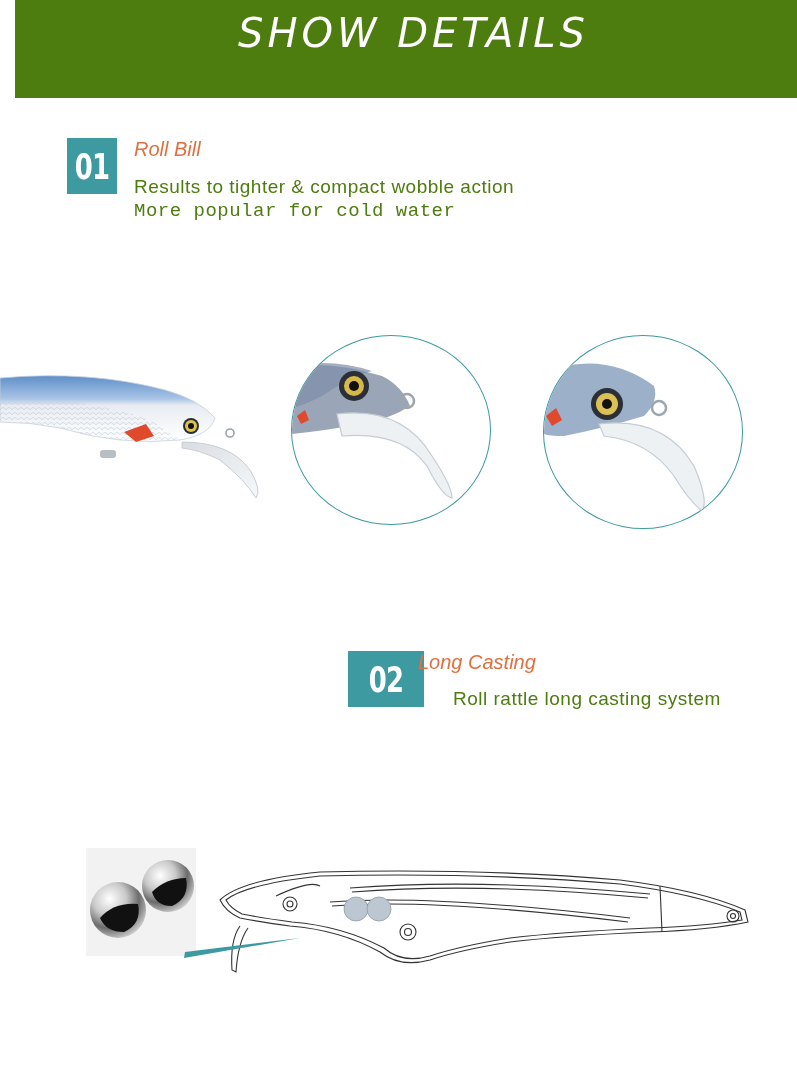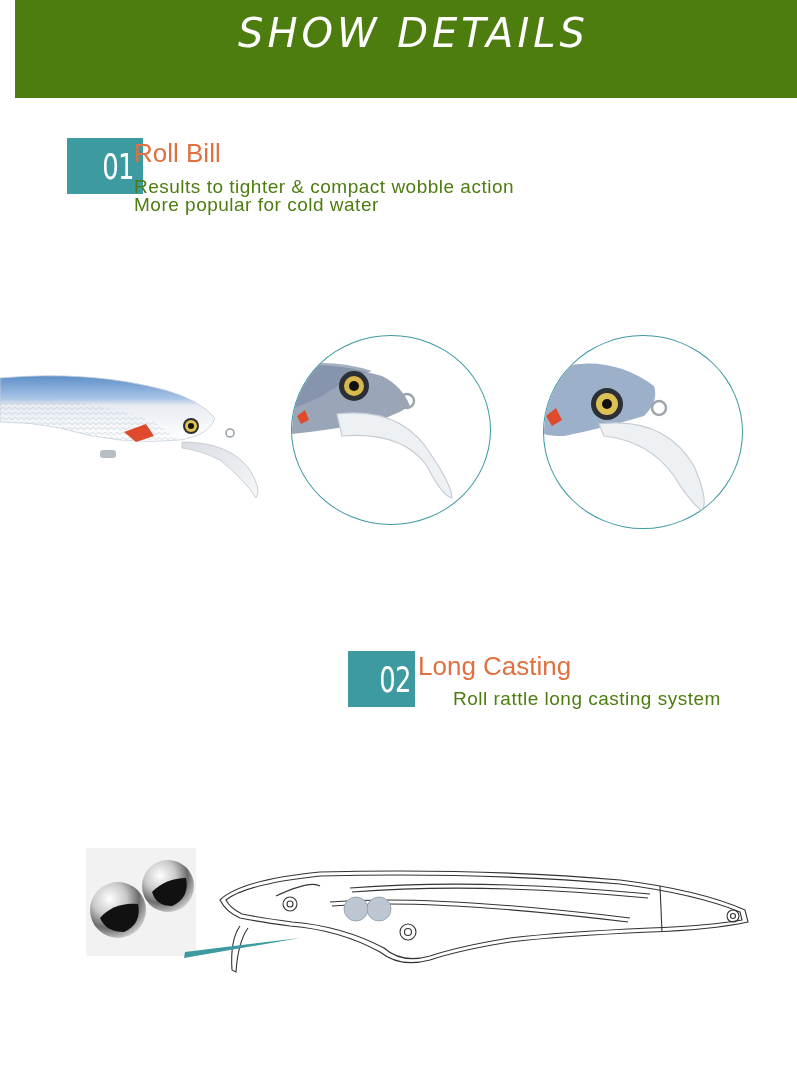--- a/index.html
+++ b/index.html
@@ -1,39 +1,39 @@
 <!DOCTYPE html>
 <html><head>
 <meta charset="utf-8">
 <style>
   html, body { margin:0; padding:0; background:#ffffff; }
   body { width:797px; height:1070px; position:relative; overflow:hidden; font-family:"Liberation Sans", sans-serif; }
   .banner { position:absolute; left:0; top:0; width:797px; height:98px; background:#4d7c0f;margin-left:15px; }
   .banner-title { position:absolute; left:0; width:797px; top:10px; text-align:center; color:#fff; font-family:"DejaVu Sans", sans-serif; font-style:italic; font-size:40px; letter-spacing:4px; font-weight:300; }
   .banner-sub { position:absolute; left:0; width:797px; top:64px; text-align:center; color:#f3fbfb; font-size:19px; letter-spacing:0.3px; }
-  .num-box { position:absolute; background:#3d9aa0; color:#fff; font-family:"DejaVu Sans", sans-serif; font-weight:normal; font-size:36px; display:flex; align-items:center; justify-content:center; transform-origin:center;padding-left:26px; }
+  .num-box { position:absolute; background:#3d9aa0; color:#fff; font-family:"DejaVu Sans", sans-serif; font-weight:bold; font-size:36px; display:flex; align-items:center; justify-content:center; transform-origin:center; }
   .num-box span { display:inline-block; transform:scaleX(0.72); letter-spacing:-1px; }
-  .sec-title { position:absolute; color:#e0703f; font-size:26px; }
+  .sec-title { position:absolute; color:#e0703f; font-size:20px;font-style:italic; }
   .sec-line { position:absolute; color:#4d7c0f; font-size:19px; letter-spacing:0.5px; }
   .circle { position:absolute; border:1px solid #3d9aa0; border-radius:50%; overflow:hidden; background:#fff; }
   svg { position:absolute; overflow:visible; }
 </style>
 </head>
 <body>
 
 <div class="banner">
   <div class="banner-title">SHOW DETAILS</div>
 </div>
 
 <div class="num-box" style="left:67px;top:138px;width:50px;height:56px;">
   <span>01</span>
 </div>
 <div class="sec-title" style="left:134px;top:138px;">Roll Bill</div>
 <div class="sec-line" style="left:134px;top:176px;">Results to tighter &amp; compact wobble action</div>
-<div class="sec-line" style="left:134px;top:194px;">More popular for cold water</div>
+<div class="sec-line" style="left:134px;top:200px;font-family:Liberation Mono, monospace;">More popular for cold water</div>
 
 <svg style="left:0;top:360px;" width="270" height="150" viewBox="0 0 270 150">
   <defs>
     <linearGradient id="bodyg" x1="0" y1="0" x2="0" y2="1">
       <stop offset="0" stop-color="#5e8fc8"></stop>
       <stop offset="0.35" stop-color="#a9c4e6"></stop>
       <stop offset="0.45" stop-color="#e8ecf2"></stop>
       <stop offset="1" stop-color="#ffffff"></stop>
     </linearGradient>
     <pattern id="scales" width="6" height="5" patternUnits="userSpaceOnUse">
@@ -73,21 +73,21 @@
     <path d="M20 30 Q70 20 110 50 Q115 65 100 80 Q60 92 20 100 Q5 100 0 98 L0 40 Z" fill="#9db0c9"></path>
     <circle cx="63" cy="68" r="16" fill="#2b2f36"></circle>
     <circle cx="63" cy="68" r="11" fill="#dcc055"></circle>
     <circle cx="63" cy="68" r="5" fill="#111"></circle>
     <circle cx="115" cy="72" r="7" fill="none" stroke="#9ea5ad" stroke-width="2.5"></circle>
     <path d="M55 88 Q120 80 150 130 Q165 165 158 175 Q145 165 130 140 Q105 105 60 100 Z" fill="#eef1f4" stroke="#c6ccd3" stroke-width="1.2"></path>
     <path d="M2 80 l10 -8 l6 12 l-10 6 z" fill="#e04a2c"></path>
   </svg>
 </div>
 
-<div class="num-box" style="left:348px;top:651px;width:41px;height:56px;">
+<div class="num-box" style="left:348px;top:651px;width:76px;height:56px;">
   <span>02</span>
 </div>
 <div class="sec-title" style="left:418px;top:651px;">Long Casting</div>
 <div class="sec-line" style="left:437px;top:688px;margin-left:16px;">Roll rattle long casting system</div>
 
 <div style="position:absolute;left:86px;top:848px;width:110px;height:108px;background:#f2f2f2;">
   <svg style="left:0;top:0;" width="110" height="108" viewBox="0 0 110 108">
     <defs>
       <radialGradient id="ball" cx="0.35" cy="0.3" r="0.75">
         <stop offset="0" stop-color="#ffffff"></stop>

